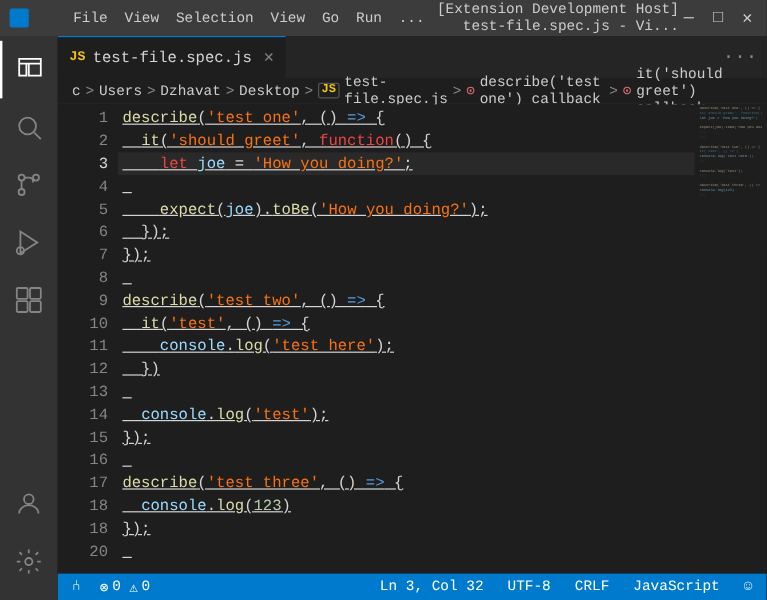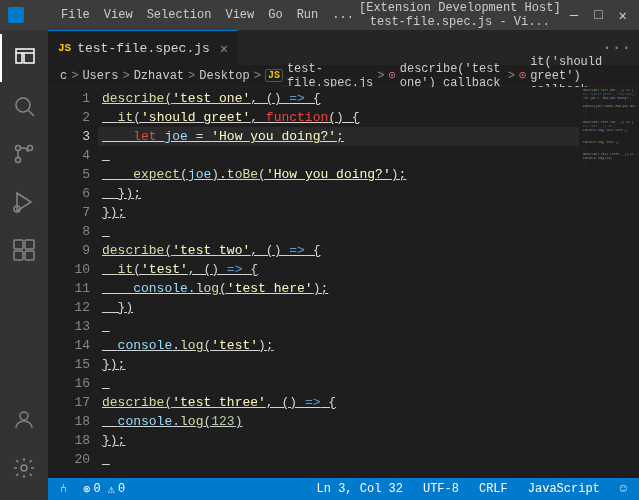--- a/index.html
+++ b/index.html
@@ -35,21 +35,21 @@
       gap: 14px;
       font-size: 12px;
       color: #ccc;
       margin-left: 27px;
     }
     .title-bar-menu span {
       cursor: pointer;
     }
     .title-center {
       flex: 1;
-      text-align: center;
+      text-align: right;
       font-size: 12px;
       color: #ccc;
     }
     .title-controls {
       display: flex;
       gap: 8px;
     }
     .title-controls span {
       font-size: 14px;
       color: #ccc;
@@ -203,21 +203,21 @@
       white-space: pre;
       display: flex;
       align-items: center;
     }
     .code-line.highlight-line {
       background: rgba(255,255,255,0.05);
     }
     
     .kw { color: #ef4444; }       
     .fn { color: #dcdcaa; }       
-    .str { color: #fef9c3; }      
+    .str { color: #f97316; }      
     .num { color: #b5cea8; }      
     .punc { color: #d4d4d4; }     
     .var { color: #9cdcfe; }      
     .method { color: #dcdcaa; }
     .arrow { color: #569cd6; }
 
     
     .minimap {
       width: 60px;
       background: #1e1e1e;

